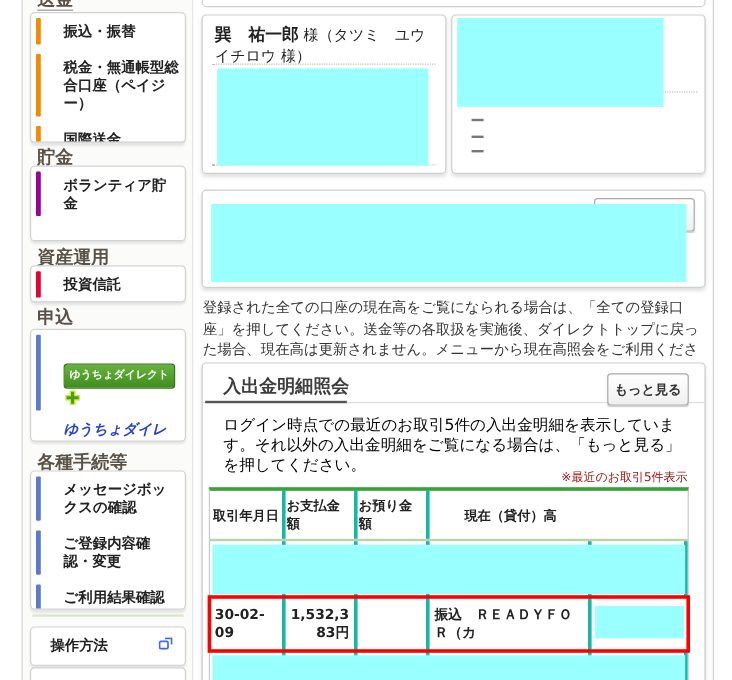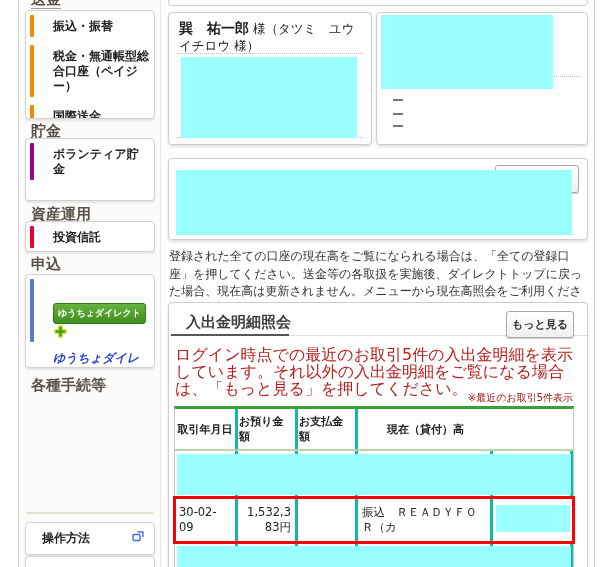--- a/index.html
+++ b/index.html
@@ -44,36 +44,36 @@
   .notice{position:absolute;left:169px;top:248px;width:424px;font-size:12px;color:#333;
     line-height:17.5px;}
   .btn{display:inline-block;background:linear-gradient(#ffffff,#efefef);border:1px solid #a9a9a9;
     border-radius:3px;font-size:11px;font-weight:bold;color:#333;text-align:center;
     cursor:pointer;box-shadow:0 1px 1px #ccc;box-sizing:border-box;}
   .ghost-btn{position:absolute;right:8px;top:6px;width:84px;height:28px;z-index:2;}
   .sec-title{position:absolute;left:17px;top:10px;font-size:15px;font-weight:bold;color:#3e3e3e;}
   .title-rule-light{position:absolute;left:0;right:0;top:32px;border-bottom:1px solid #ddd;}
   .title-rule-dark{position:absolute;left:2px;top:31px;width:118px;height:2px;background:#575757;}
   .more-btn{position:absolute;right:13px;top:8px;width:68px;padding:5px 4px;}
-  .sec-desc{position:absolute;left:6px;top:43px;right:14px;font-size:16px;color:#b91c1c;line-height:17px;}
+  .sec-desc{position:absolute;left:17px;top:43px;right:14px;font-size:13px;color:#000000;line-height:17px;}
   .sec-note{position:absolute;right:14px;top:88px;font-size:10px;color:#a01616;}
 
   
   .tbl{position:absolute;left:5px;top:103px;width:400px;border-top:3px solid #3aa03a;
     border-left:1px solid #c9c9c9;border-right:1px solid #c9c9c9;box-sizing:border-box;}
   .trow{display:grid;grid-template-columns:63px 60px 60px 135px 80px;
     border-bottom:1px solid #cfcfcf;position:relative;}
   .trow.hdr{border-bottom:2px solid #b9d3ab;}
   .tcell{border-right:3px solid #14b8a6;padding:2px 4px;font-size:11px;color:#222;
     box-sizing:border-box;display:flex;align-items:center;overflow:hidden;}
   .tcell:last-child{border-right:none;}
   .tcell.hd{font-weight:bold;justify-content:center;padding:5px 1px;font-size:11px;}
   .tcell.c{justify-content:center;}
   .tcell.r{justify-content:flex-end;text-align:right;}
-  .tcell.bold{font-weight:normal;font-size:11.5px;line-height:15px;}
+  .tcell.bold{font-weight:bold;font-size:11.5px;line-height:15px;}
   .wrapAny{overflow-wrap:anywhere;display:block;align-self:center;width:100%;}
   .red-frame{position:absolute;left:-2px;right:-2px;top:-2px;bottom:-2px;
     border:3px solid #ff0000;z-index:6;pointer-events:none;}
 
   .page-right-border{position:absolute;left:594px;top:0;width:1px;height:567px;background:#cfcfcf;}
   .top-cut-box{position:absolute;left:168px;top:-8px;width:420px;height:14px;
     border:1px solid #cfcfcf;border-radius:4px;background:#fff;box-sizing:border-box;}
 </style>
 </head>
 <body>
@@ -122,20 +122,34 @@
             <path d="M5 1h4v4h4v4h-4v4H5V9H1V5h4z" fill="#49a010" stroke="#cfe84a" stroke-width="1.2"></path>
           </svg><br>
       </div>
       <div class="sb-link">
         <span>ゆうちょダイレクト＋について</span>
         
       </div>
     </div>
 
     <div class="sb-header" style="top:377px"><span>各種手続等</span></div>
+    <div class="sb-box" style="top:392px;height:116px">
+      <div class="sb-item">
+        <span class="sb-bar acc-blue"></span>
+        <span>メッセージボックスの確認</span>
+      </div>
+      <div class="sb-item">
+        <span class="sb-bar acc-blue"></span>
+        <span>ご登録内容確認・変更</span>
+      </div>
+      <div class="sb-item">
+        <span class="sb-bar acc-blue"></span>
+        <span>ご利用結果確認</span>
+      </div>
+    </div>
 
     <div class="green-line" style="top:512px"></div>
 
     <div class="tool-box" style="top:522px">
       <span class="ext"><svg width="12" height="11" viewBox="0 0 12 11">
             <rect x="1" y="3.5" width="7" height="6" rx="1" fill="none" stroke="#4169e1" stroke-width="1.4"></rect>
             <path d="M5.5 1h5.5v5" fill="none" stroke="#4169e1" stroke-width="1.4"></path>
           </svg></span>
       <span>操作方法</span>
     </div>
@@ -172,22 +186,22 @@
     <div class="sec-title">入出金明細照会</div>
     <div class="title-rule-light"></div>
     <div class="title-rule-dark"></div>
     <div class="btn more-btn">もっと見る</div>
     <div class="sec-desc">ログイン時点での最近のお取引5件の入出金明細を表示しています。それ以外の入出金明細をご覧になる場合は、「もっと見る」を押してください。</div>
     <div class="sec-note">※最近のお取引5件表示</div>
 
     <div class="tbl">
       <div class="trow hdr">
         <div class="tcell hd">取引年月日</div>
+        <div class="tcell hd">お支払金額</div>
         <div class="tcell hd">お預り金額</div>
-        <div class="tcell hd">お支払金額</div>
         <div class="tcell hd">現在（貸付）高</div>
       </div>
 
       <div class="trow" style="height:46px">
         <div class="tcell"></div>
         <div class="tcell"></div>
         <div class="tcell"></div>
         <div class="tcell"></div>
         <div class="tcell"></div>
         <div class="cyan" style="left:2px;right:2px;top:3px;height:41px"></div>

